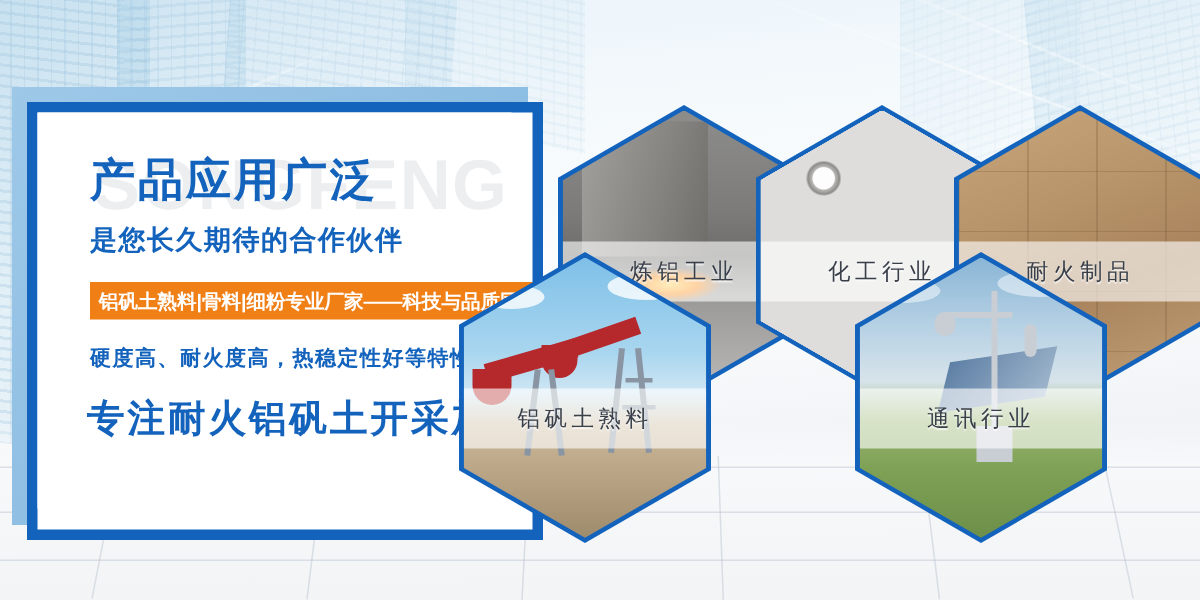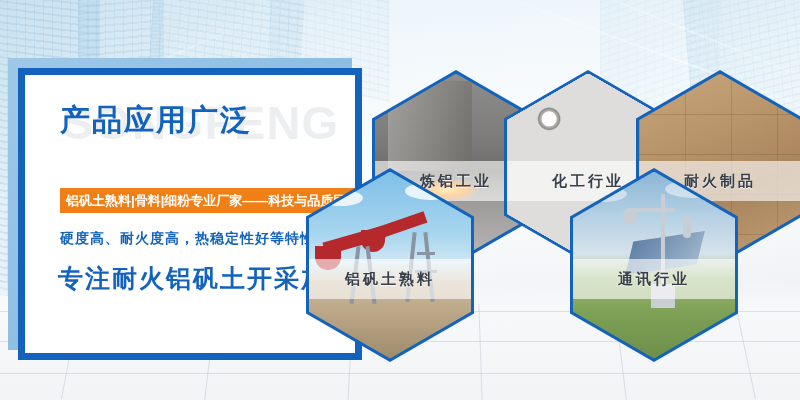--- a/index.html
+++ b/index.html
@@ -80,21 +80,21 @@
     font-size:14px;font-weight:bold;color:#1363bd;letter-spacing:1px;
     white-space:nowrap;
   }
   .slogan{
     position:absolute;left:58px;top:262px;
     font-size:25px;font-weight:bold;color:#1363bd;letter-spacing:2px;
     white-space:nowrap;
   }
 
   
-  #hexes{position:absolute;left:0;top:0;width:800px;height:400px;font-weight:bold;}
+  #hexes{position:absolute;left:0;top:0;width:800px;height:400px;}
   .hex{
     position:absolute;width:168px;height:194px;
     clip-path:polygon(50% 0%,100% 25%,100% 75%,50% 100%,0% 75%,0% 25%);
     background:#1363bd;
   }
   .hex-in{
     position:absolute;left:3px;top:3.5px;width:162px;height:187px;
     clip-path:polygon(50% 0%,100% 25%,100% 75%,50% 100%,0% 75%,0% 25%);
     overflow:hidden;
   }
@@ -195,20 +195,21 @@
       <div class="fl" style="left:745px;bottom:0;width:1px;height:96px;transform:rotate(-12deg);"></div>
     </div>
   </div>
 
   <div id="frame-outer"></div>
   <div id="frame-inner"></div>
   <div id="panel"></div>
 
   <div class="watermark">SONGFENG</div>
   <div class="headline">产品应用广泛</div>
+  <div class="subhead">是您长久期待的合作伙伴</div>
   <div class="orange-bar">铝矾土熟料|骨料|细粉专业厂家——科技与品质同行</div>
   <div class="feature">硬度高、耐火度高，热稳定性好等特性</div>
   <div class="slogan">专注耐火铝矾土开采加工</div>
 
   <div id="hexes">
 
     <div class="hex h1">
       <div class="hex-in">
         <div class="hex-img img-smelt"></div>
         <div class="hex-band">

